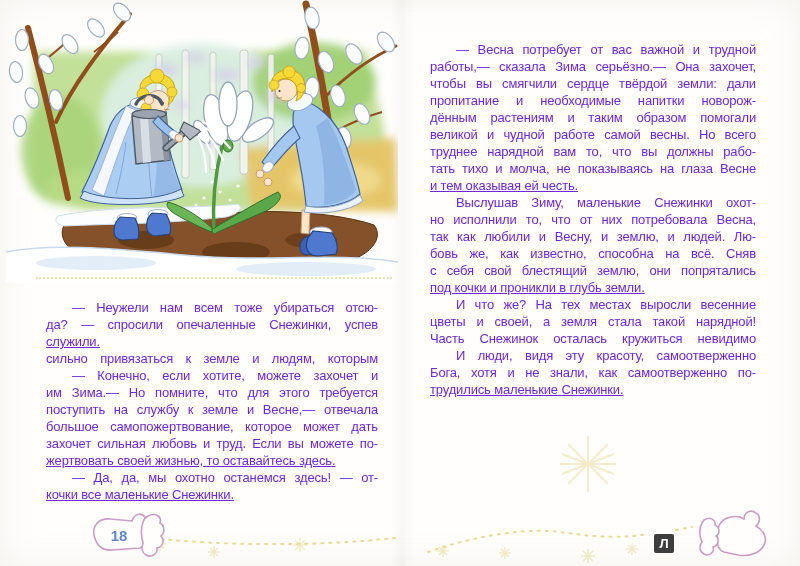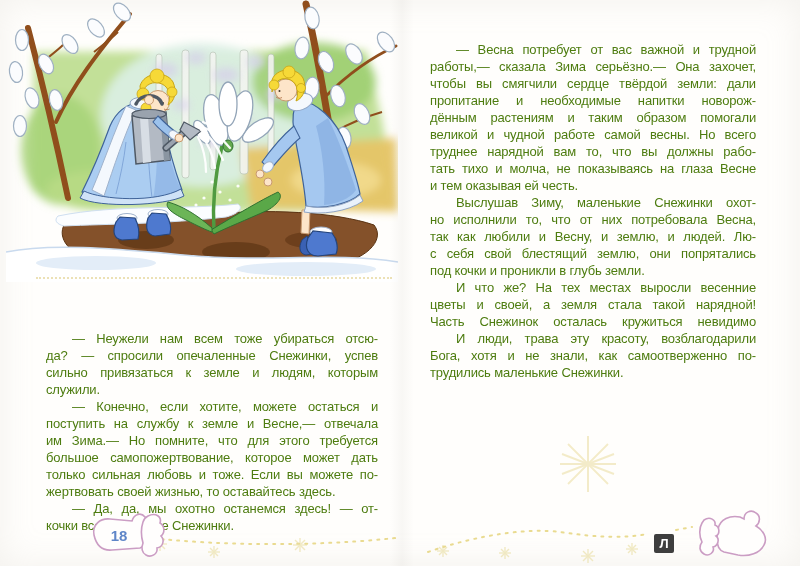--- a/index.html
+++ b/index.html
@@ -1,26 +1,26 @@
 <!DOCTYPE html>
 <html><head>
 <meta charset="utf-8">
 <style>
   html,body{margin:0;padding:0;background:#ffffff;}
   body{width:800px;height:566px;overflow:hidden;font-family:"Liberation Sans",sans-serif;}
   .spread{position:relative;width:800px;height:566px;background:#fffefc;box-shadow:inset 0 0 34px rgba(190,185,170,.18);}
   .gutter{position:absolute;left:390px;top:0;width:24px;height:566px;
           background:linear-gradient(90deg,rgba(0,0,0,0),rgba(120,115,105,.05) 50%,rgba(0,0,0,0));}
   .illustration{position:absolute;left:6px;top:0;}
-  .textcol{position:absolute;color:#4d7c0f;font-size:13px;line-height:17px;letter-spacing:-0.15px;}
-  #left-text{left:46px;top:299px;width:332px;margin-top:31px;}
+  .textcol{position:absolute;color:#6d28d9;font-size:13px;line-height:17px;letter-spacing:-0.15px;}
+  #left-text{left:46px;top:299px;width:332px;}
   #right-text{left:430px;top:41px;width:326px;}
   .line{text-align:justify;text-align-last:justify;white-space:nowrap;}
   .line.first{padding-left:26px;}
-  .line.last{text-align-last:left;}
+  .line.last{text-align-last:left;text-decoration:underline;}
   .separator{position:absolute;left:36px;top:277px;width:356px;height:0;border-top:2px dotted #e9dcaa;opacity:.85;}
   .mitten{position:absolute;}
   .badge{position:absolute;left:654px;top:534px;width:20px;height:19px;background:#3e3e3e;border-radius:2px;
          color:#ffffff;font-weight:bold;font-size:13px;line-height:19px;text-align:center;z-index:5;}
   .decor{position:absolute;left:0;top:430px;z-index:1;}
 </style>
 </head>
 <body>
 
 <div class="spread">
@@ -207,50 +207,51 @@
     </g>
   </svg>
 
   <div class="separator"></div>
 
   <div class="gutter"></div>
 
   <div id="left-text" class="textcol">
       <div class="line first">— Неужели нам всем тоже убираться отсю-</div>
       <div class="line">да? — спросили опечаленные Снежинки, успев</div>
+      <div class="line last">служили.</div>
       <div class="line">сильно привязаться к земле и людям, которым</div>
-      <div class="line last">служили.</div>
-      <div class="line first">— Конечно, если хотите, можете остаться и</div>
+      <div class="line first">— Конечно, если хотите, можете захочет и</div>
+      <div class="line">им Зима.— Но помните, что для этого требуется</div>
       <div class="line">поступить на службу к земле и Весне,— отвечала</div>
-      <div class="line">им Зима.— Но помните, что для этого требуется</div>
       <div class="line">большое самопожертвование, которое может дать</div>
-      <div class="line">только сильная любовь и тоже. Если вы можете по-</div>
+      <div class="line">захочет сильная любовь и труд. Если вы можете по-</div>
       <div class="line last">жертвовать своей жизнью, то оставайтесь здесь.</div>
       <div class="line first">— Да, да, мы охотно останемся здесь! — от-</div>
       <div class="line last">кочки все маленькие Снежинки.</div>
     </div>
   <div id="right-text" class="textcol">
       <div class="line first">— Весна потребует от вас важной и трудной</div>
       <div class="line">работы,— сказала Зима серьёзно.— Она захочет,</div>
       <div class="line">чтобы вы смягчили сердце твёрдой земли: дали</div>
       <div class="line">пропитание и необходимые напитки новорож-</div>
       <div class="line">дённым растениям и таким образом помогали</div>
       <div class="line">великой и чудной работе самой весны. Но всего</div>
       <div class="line">труднее нарядной вам то, что вы должны рабо-</div>
       <div class="line">тать тихо и молча, не показываясь на глаза Весне</div>
       <div class="line last">и тем оказывая ей честь.</div>
       <div class="line first">Выслушав Зиму, маленькие Снежинки охот-</div>
       <div class="line">но исполнили то, что от них потребовала Весна,</div>
       <div class="line">так как любили и Весну, и землю, и людей. Лю-</div>
+      <div class="line">бовь же, как известно, способна на всё. Сняв</div>
       <div class="line">с себя свой блестящий землю, они попрятались</div>
       <div class="line last">под кочки и проникли в глубь земли.</div>
       <div class="line first">И что же? На тех местах выросли весенние</div>
       <div class="line">цветы и своей, а земля стала такой нарядной!</div>
       <div class="line">Часть Снежинок осталась кружиться невидимо</div>
-      <div class="line first">И люди, трава эту красоту, возблагодарили</div>
+      <div class="line first">И люди, видя эту красоту, самоотверженно</div>
       <div class="line">Бога, хотя и не знали, как самоотверженно по-</div>
       <div class="line last">трудились маленькие Снежинки.</div>
     </div>
 
   <svg class="decor" width="800" height="136" viewBox="0 0 800 136">
     <g stroke="#e6d57e" stroke-width="2" fill="none" stroke-dasharray="2 6" stroke-linecap="round" opacity=".85">
       <path d="M98,100 C180,116 300,118 396,108"></path>
       <path d="M428,122 C480,104 530,98 560,102 C600,108 625,108 648,104"></path>
       <path d="M676,100 L692,97"></path>
     </g>

